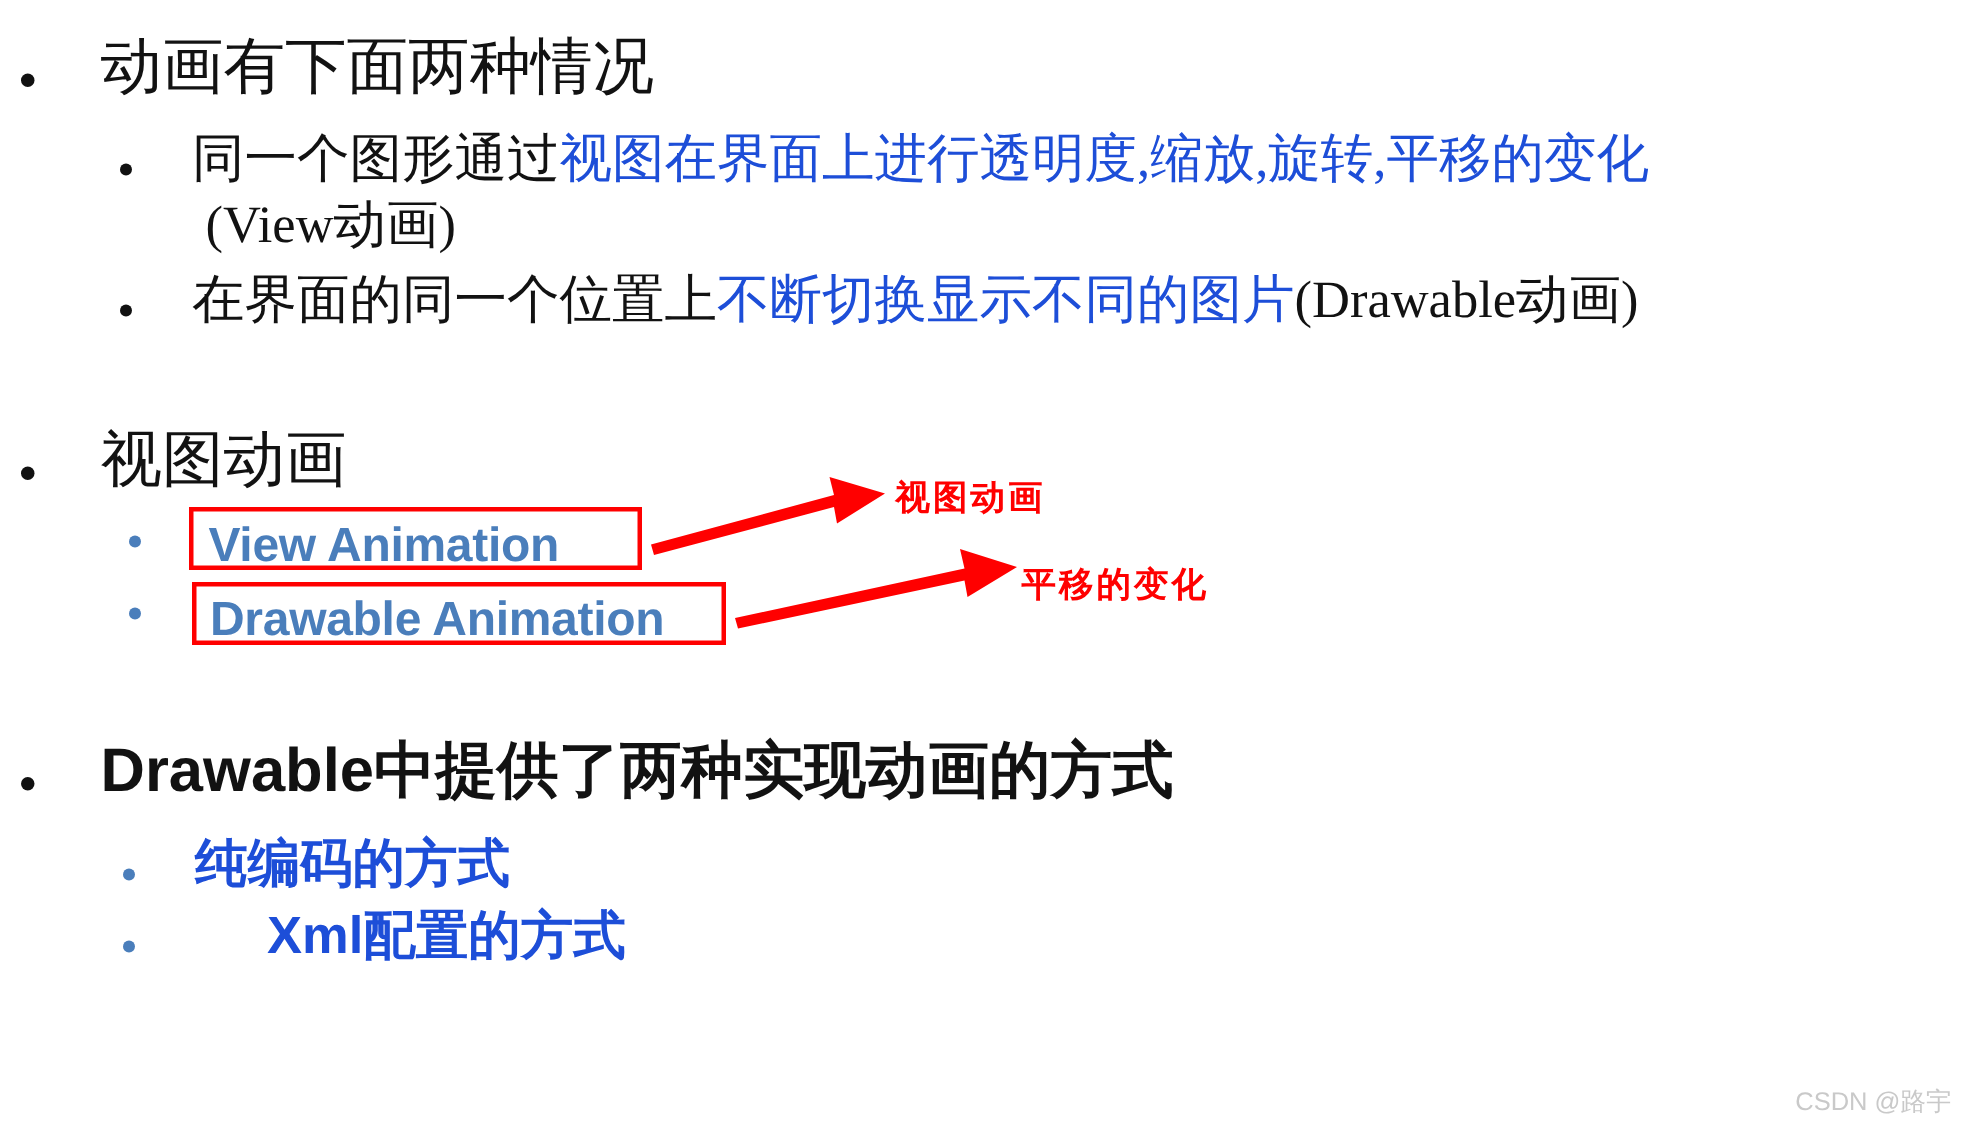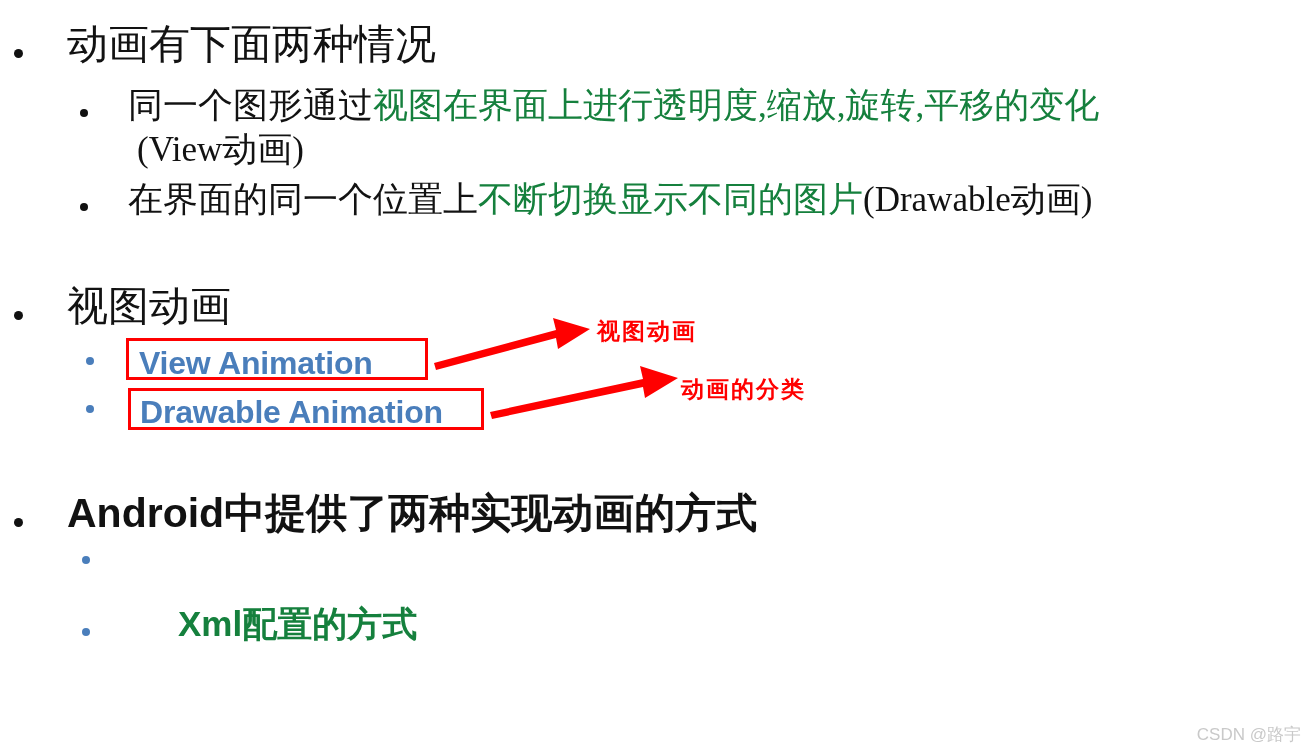--- a/index.html
+++ b/index.html
@@ -49,21 +49,21 @@
     font-size: 35px;
     line-height: 1.12;
     color: #121212;
     font-family: "Liberation Serif", "DejaVu Serif", serif;
   }
   .t-bottom {
     font-size: 34px;
     color: #1a1a1a;
     font-family: "Liberation Sans", "DejaVu Sans", sans-serif;
   }
-  .blue { color: #15803d; }
+  .blue { color: #1d4ed8; }
   .sans { font-family: "Liberation Sans", "DejaVu Sans", sans-serif; }
   .bold { font-weight: bold; }
 
   .wrapline {
     position: absolute;
     white-space: nowrap;
   }
 
   
   .hl-box {
@@ -158,32 +158,33 @@
     <g>
       <polygon points="434,363 556,330 553,318 590,329 558,349 556,338 436,370" fill="#ff0000"></polygon>
     </g>
 
     <g>
       <polygon points="490,412 643,379 640,366 678,378 645,398 643,387 492,419" fill="#ff0000"></polygon>
     </g>
   </svg>
 
   <div class="ann-text" style="left:597px; top:316px;">视图动画</div>
-  <div class="ann-text" style="left:681px; top:374px;">动画的分类</div>
+  <div class="ann-text" style="left:681px; top:374px;">平移的变化</div>
 
   <div class="row" style="left:14px; top:492px;">
     <span class="bullet bullet-l1"></span>
     <span class="gap-l1"></span>
-    <span class="t-l1 sans bold">Android</span>
+    <span class="t-l1 sans bold">Drawable</span>
     <span class="t-l1 bold">中提供了两种实现动画的方式</span>
   </div>
 
   <div class="row" style="left:82px; top:556px;">
     <span class="bullet bullet-l2 bullet-blue"></span>
     <span class="gap-l2"></span>
+    <span class="t-l2 blue bold sans">纯编码的方式</span>
   </div>
 
   <div class="row" style="left:82px; top:604px;gap:24px;">
     <span class="bullet bullet-l2 bullet-blue"></span>
     <span class="gap-l2"></span>
     <span class="t-l2 blue bold sans">Xml配置的方式</span>
   </div>
 
 
   <div class="watermark">CSDN @路宇</div>

